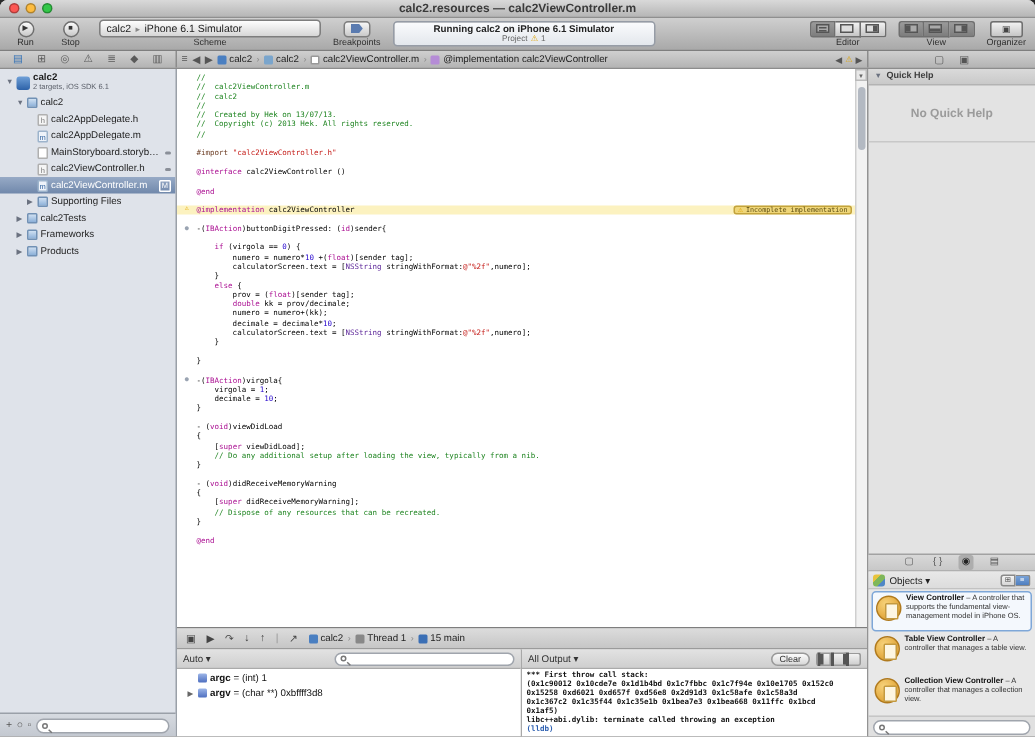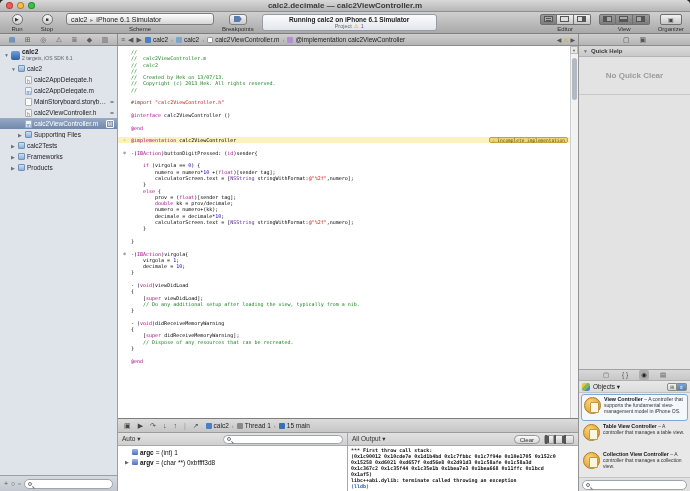--- a/index.html
+++ b/index.html
@@ -178,21 +178,21 @@
 <body>
 
 <div id="window">
 
   <div class="titlebar">
     <div class="lights">
       <span class="light l-red"></span>
       <span class="light l-yel"></span>
       <span class="light l-grn"></span>
     </div>
-    <div class="wtitle">calc2.decimale — calc2ViewController.m</div>
+    <div class="wtitle">calc2.resources — calc2ViewController.m</div>
   </div>
 
   <div class="toolbar">
     <div class="tbtn">
       <span class="circ">▶</span>
       <span class="tlabel">Run</span>
     </div>
     <div class="tbtn">
       <span class="circ">■</span>
       <span class="tlabel">Stop</span>
@@ -667,21 +667,21 @@
         </div>
       </div>
     </div>
 
     <div class="utilities">
       <div class="qh-header">
         <span class="disc">▼</span>
         <span>Quick Help</span>
       </div>
       <div class="qh-body">
-        <span class="qh-empty">No Quick Clear</span>
+        <span class="qh-empty">No Quick Help</span>
       </div>
       <div class="util-spacer"></div>
       <div class="library">
         <div class="libtabs">
           <span>▢</span>
           <span>{ }</span>
           <span class="on">◉</span>
           <span>▤</span>
         </div>
         <div class="objbar">

